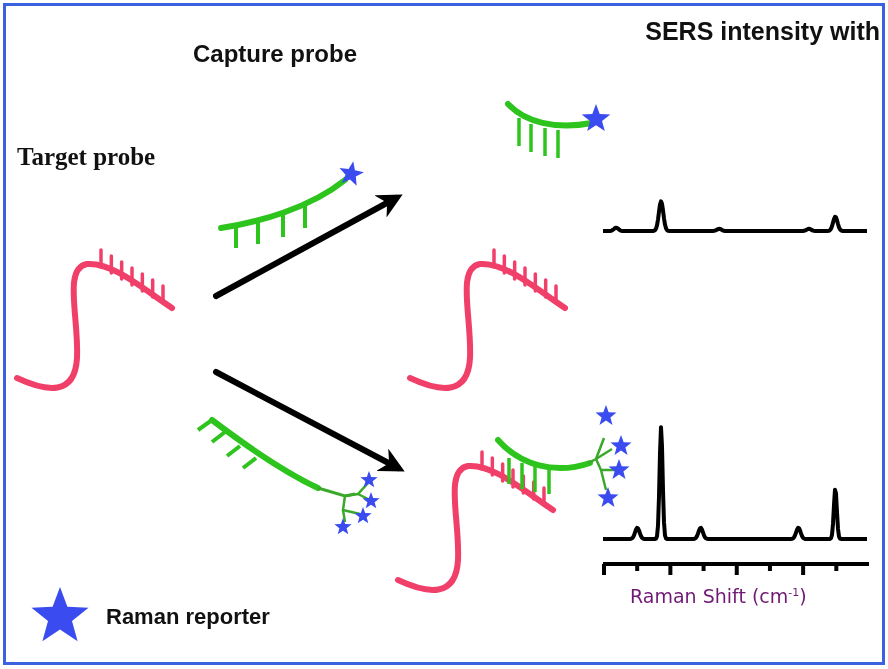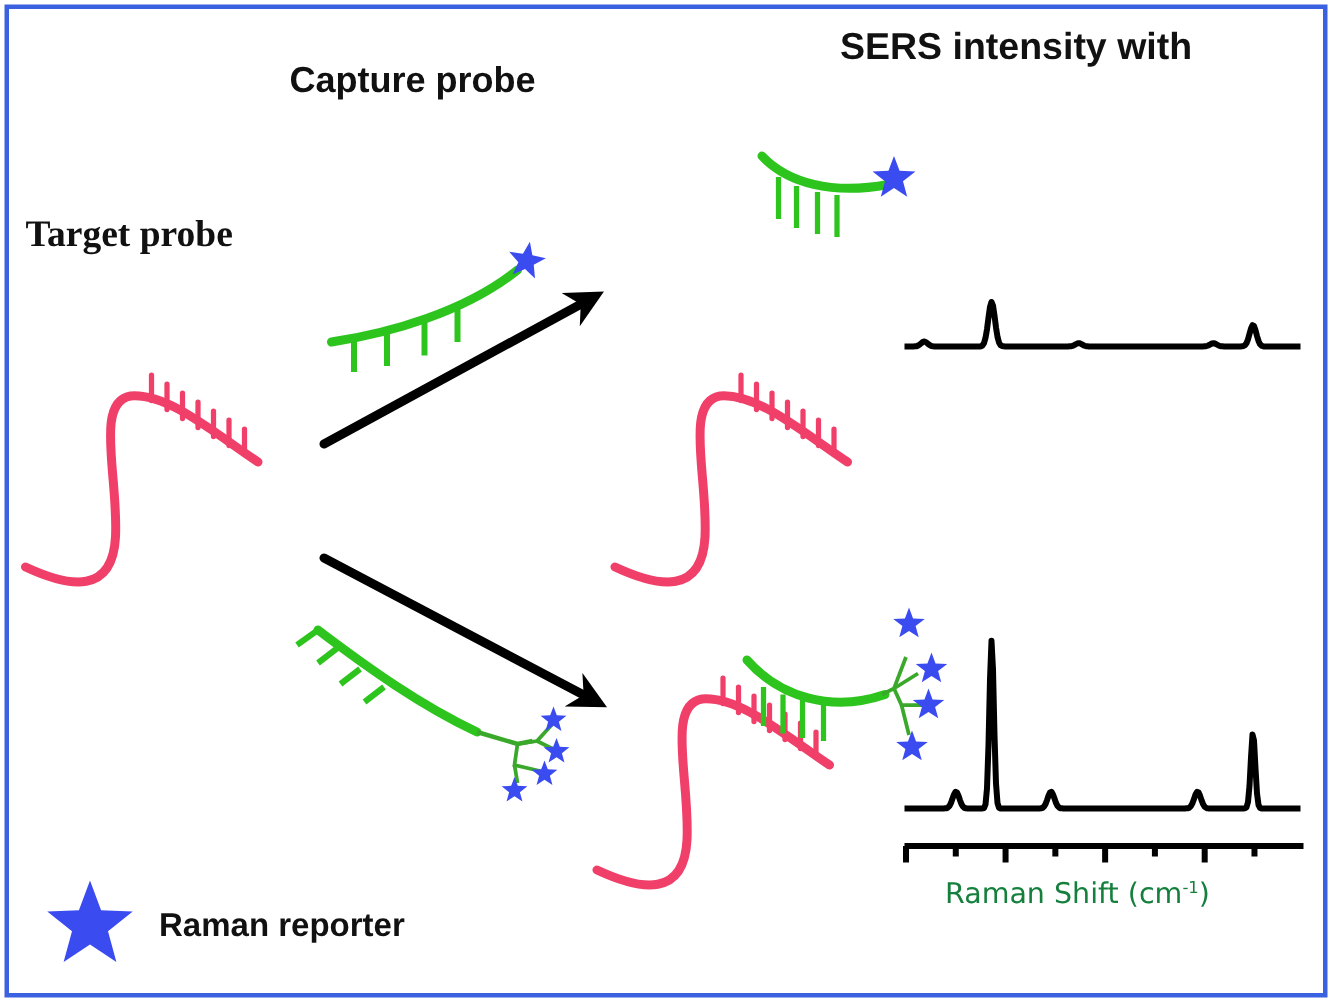--- a/index.html
+++ b/index.html
@@ -1,24 +1,24 @@
 <!DOCTYPE html>
 <html><head>
 <meta charset="utf-8">
 <style>
   html, body { margin: 0; padding: 0; background: #ffffff; }
   body { width: 888px; height: 669px; position: relative; overflow: hidden; }
   #stage { position: absolute; left: 0; top: 0; width: 888px; height: 507px; }
   .frame { position: absolute; left: 3px; top: 3px; width: 876px; height: 656px; border: 3px solid #3a62e0; box-sizing: content-box; }
   .label { position: absolute; font-family: "Liberation Sans", sans-serif; font-weight: bold; color: #111111; white-space: nowrap; }
   .lbl-capture { left: 193px; top: 40px; font-size: 24px; }
-  .lbl-sers { left: 560px; top: 12px; font-size: 25px; text-align: left; line-height: 39px; width: 320px; }
+  .lbl-sers { left: 560px; top: 12px; font-size: 25px; text-align: right; line-height: 39px; width: 320px; }
   .lbl-target { left: 17px; top: 143px; font-size: 25px; font-family: Liberation Serif, serif; }
   .lbl-legend { left: 106px; top: 604px; font-size: 22px; }
-  .lbl-axis { position: absolute; left: 630px; top: 585px; font-family: "DejaVu Sans", sans-serif; font-size: 19px; color: #15803d; white-space: nowrap; }
+  .lbl-axis { position: absolute; left: 630px; top: 585px; font-family: "DejaVu Sans", sans-serif; font-size: 19px; color: #701a75; white-space: nowrap; }
   .lbl-axis sup { font-size: 11px; }
   svg { position: absolute; left: 0; top: 0; }
 </style>
 </head>
 <body>
 
 <div id="stage">
   <div class="frame"></div>
 
   <svg width="888" height="669" viewBox="0 0 888 669">

